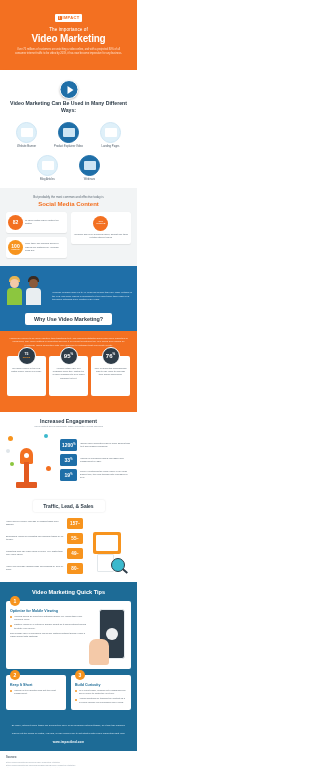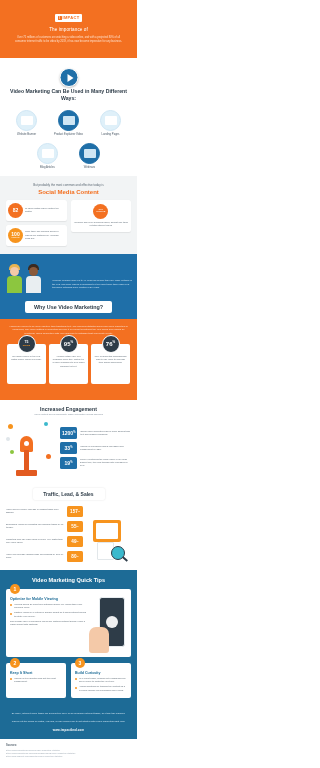--- a/index.html
+++ b/index.html
@@ -211,20 +211,21 @@
 </head>
 <body>
 
 <div class="page">
 
   <div class="hero">
     <div class="logo">
       <span class="mark">I</span><span>IMPACT</span>
     </div>
     <div class="hero-eyebrow">The importance of</div>
+    <div class="hero-title">Video Marketing</div>
     <div class="hero-sub">Over 75 millions of customers are watching a video online, and with a projected 80% of all consumer internet traffic to be video by 2019, it has now become imperative for any business.</div>
     <div class="hero-notch"></div>
   </div>
 
   <div class="ways">
     <div class="play-wrap">
       <div class="play"></div>
     </div>
     <div class="ways-title">Video Marketing Can Be Used in Many Different Ways:</div>
 

